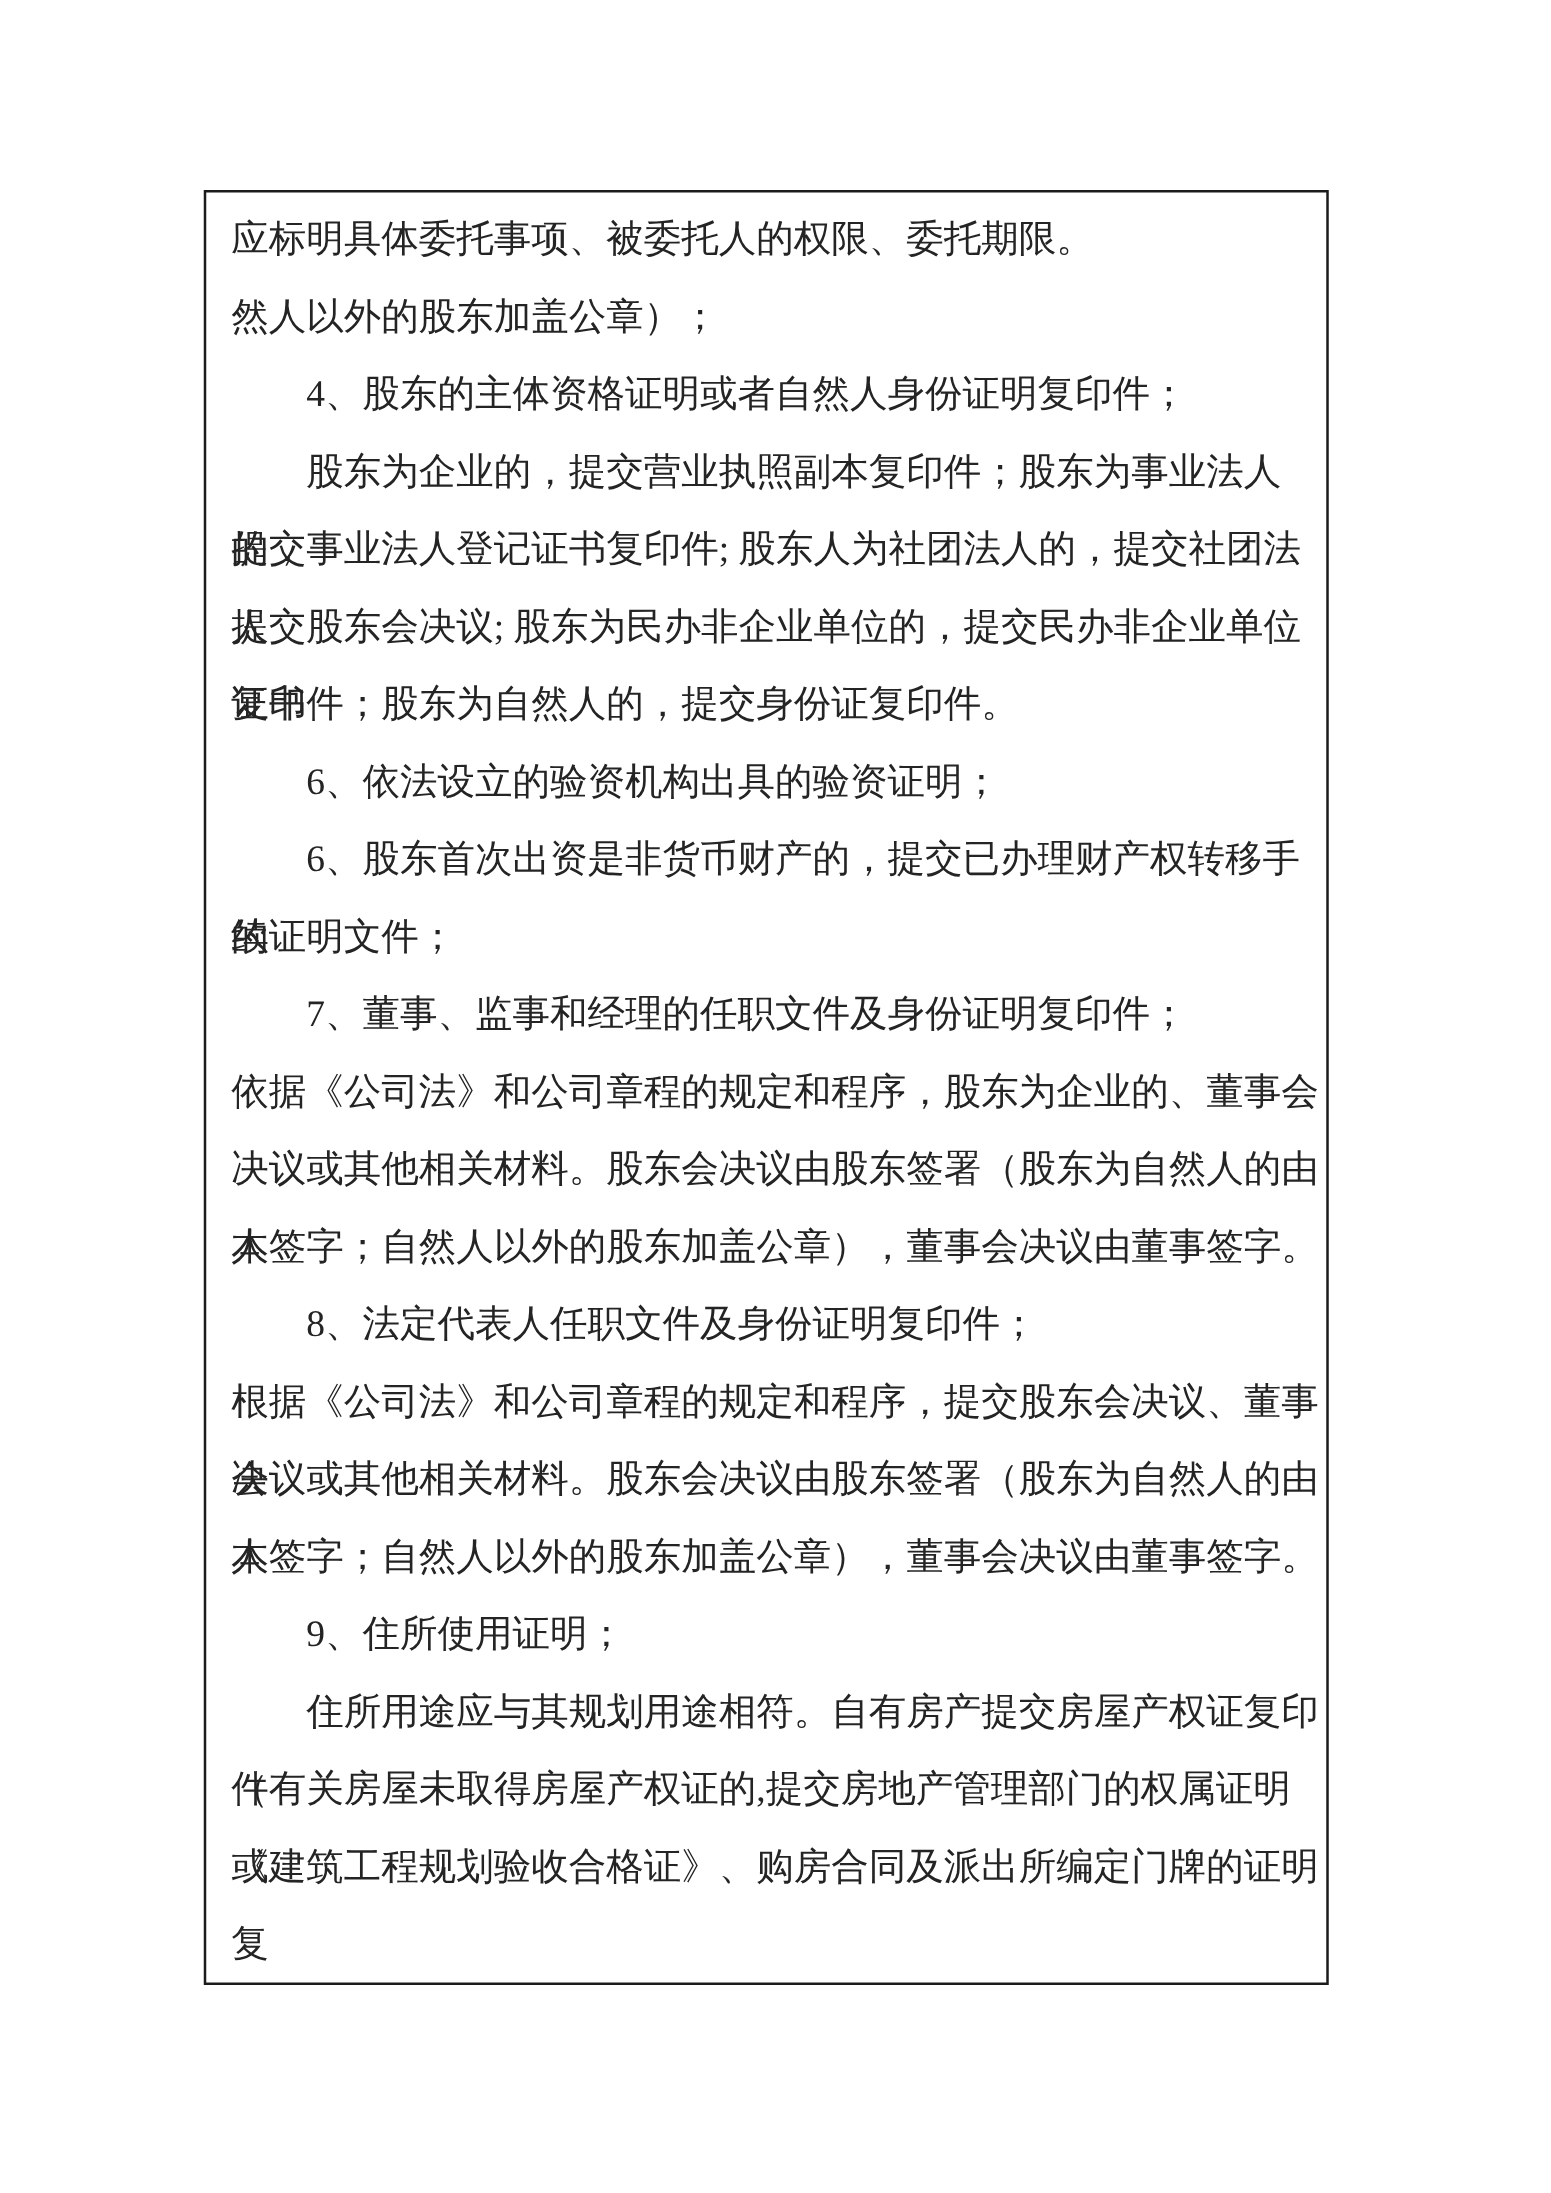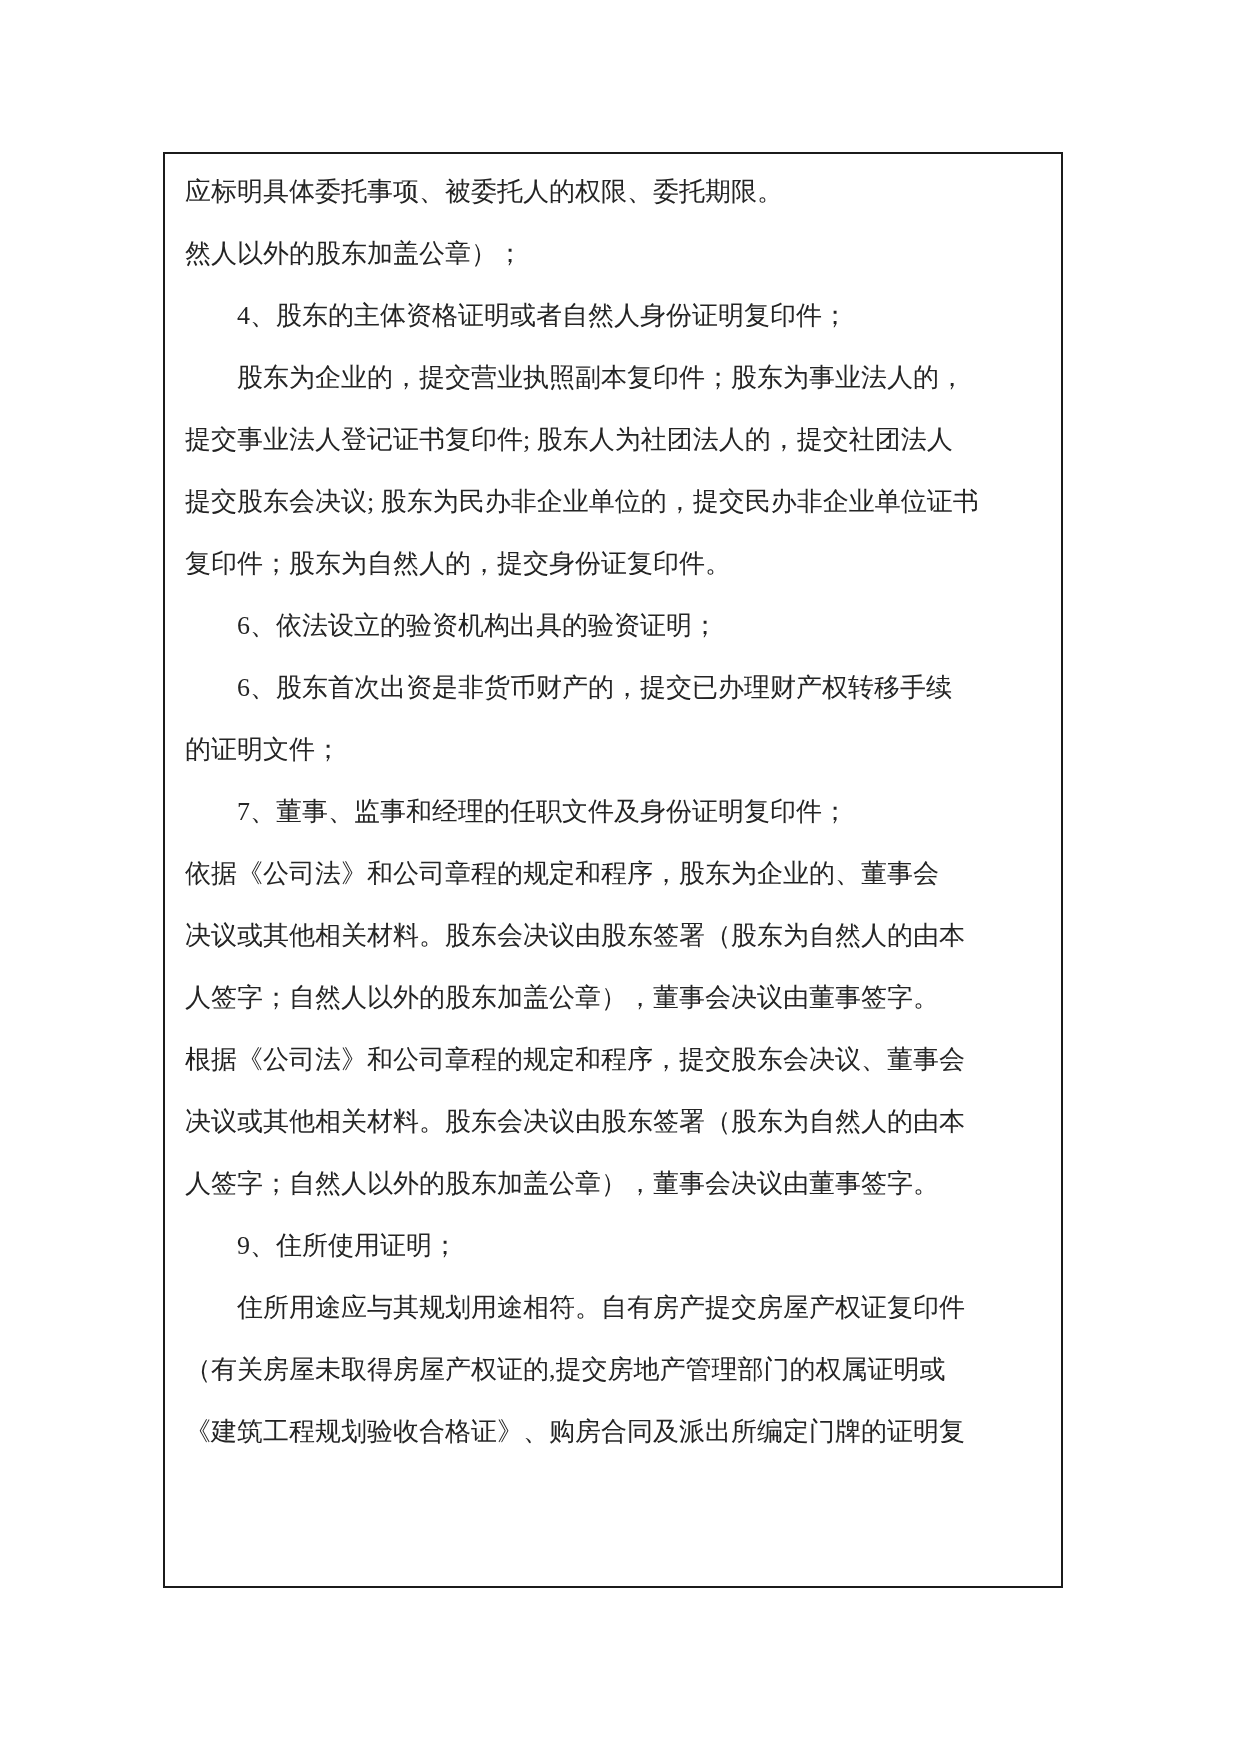--- a/index.html
+++ b/index.html
@@ -27,21 +27,21 @@
   }
   .doc-body {
     position: absolute;
     left: 20px;
     top: 7px;
     right: 6px;
   }
   .doc-body p.line {
     margin: 0;
     padding: 0;
-    font-size: 26px;
+    font-size: 30px;
     line-height: 62px;
     height: 62px;
     color: #242424;
     letter-spacing: 0px;
     white-space: pre-wrap;
     text-align: left;
     overflow: visible;
   }
 </style>
 </head>
@@ -57,20 +57,21 @@
       <p class="line">提交事业法人登记证书复印件; 股东人为社团法人的，提交社团法人</p>
       <p class="line">提交股东会决议; 股东为民办非企业单位的，提交民办非企业单位证书</p>
       <p class="line">复印件；股东为自然人的，提交身份证复印件。</p>
       <p class="line">　　6、依法设立的验资机构出具的验资证明；</p>
       <p class="line">　　6、股东首次出资是非货币财产的，提交已办理财产权转移手续</p>
       <p class="line">的证明文件；</p>
       <p class="line">　　7、董事、监事和经理的任职文件及身份证明复印件；</p>
       <p class="line">依据《公司法》和公司章程的规定和程序，股东为企业的、董事会</p>
       <p class="line">决议或其他相关材料。股东会决议由股东签署（股东为自然人的由本</p>
       <p class="line">人签字；自然人以外的股东加盖公章），董事会决议由董事签字。</p>
+      <p class="line">　　8、法定代表人任职文件及身份证明复印件；</p>
       <p class="line">根据《公司法》和公司章程的规定和程序，提交股东会决议、董事会</p>
       <p class="line">决议或其他相关材料。股东会决议由股东签署（股东为自然人的由本</p>
       <p class="line">人签字；自然人以外的股东加盖公章），董事会决议由董事签字。</p>
       <p class="line">　　9、住所使用证明；</p>
       <p class="line">　　住所用途应与其规划用途相符。自有房产提交房屋产权证复印件</p>
       <p class="line">（有关房屋未取得房屋产权证的,提交房地产管理部门的权属证明或</p>
       <p class="line">《建筑工程规划验收合格证》、购房合同及派出所编定门牌的证明复</p>
     </div>
   </div>
 </div>

